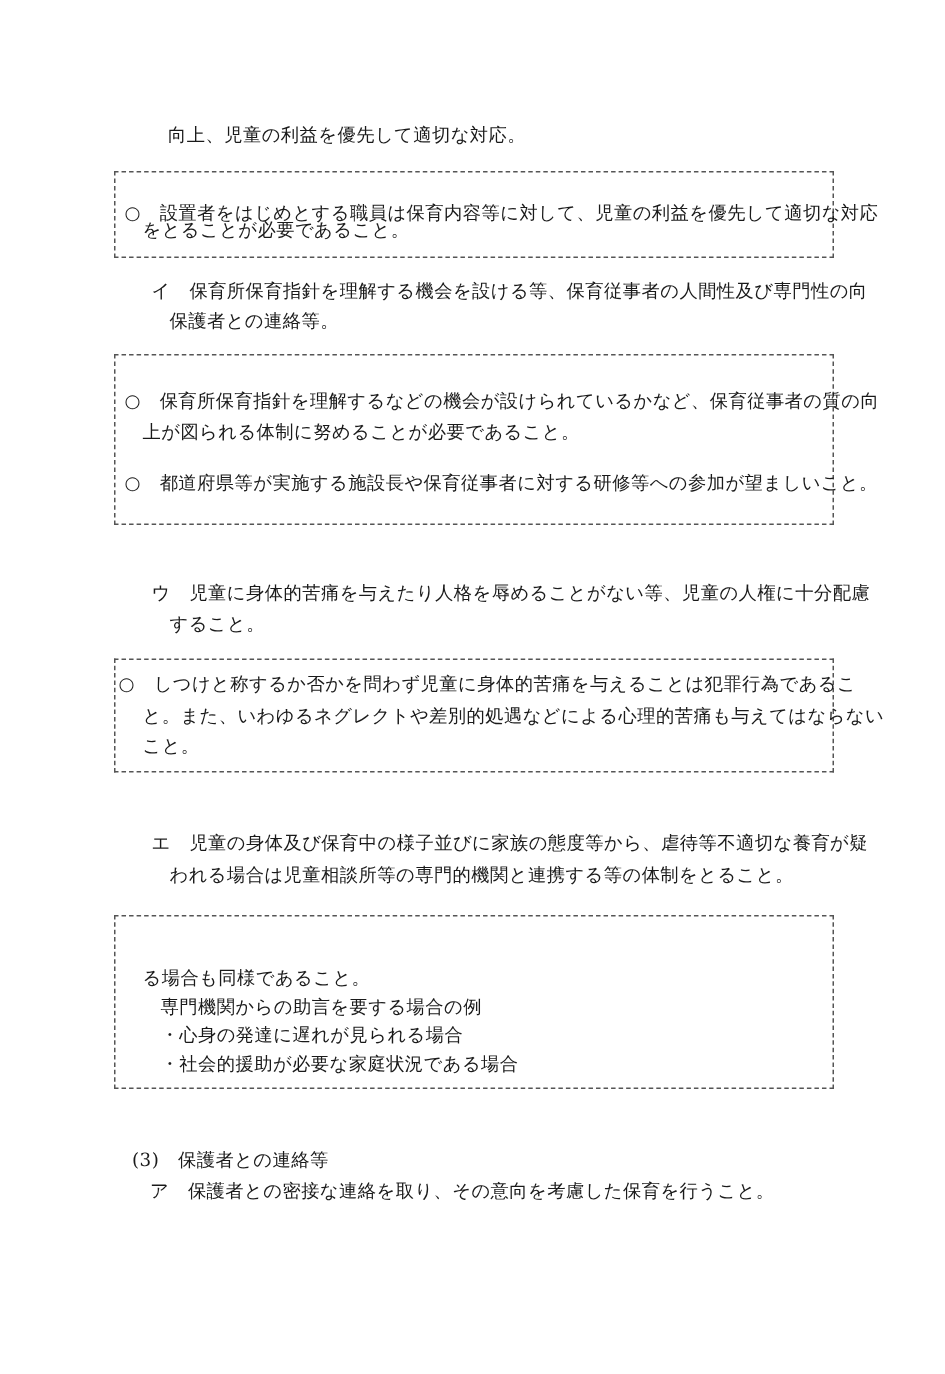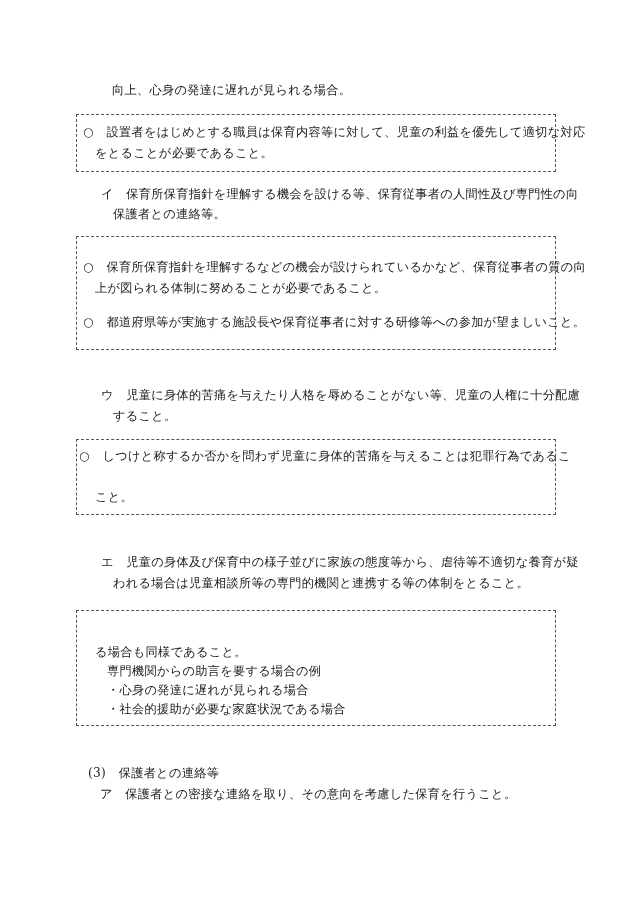--- a/index.html
+++ b/index.html
@@ -17,41 +17,42 @@
       border: 1px dashed #555;
       box-sizing: border-box;
     }
     .bline { position: absolute; white-space: nowrap; letter-spacing: 0.3px; }
   </style>
 </head>
 <body>
 
 <div>
 
-  <div class="line" style="left:112px; top:80px;">向上、心身の発達に遅れが見られる場合。</div>
+  <div class="line" style="left:112px; top:80px;">向上、児童の利益を優先して適切な対応。</div>
 
   <div class="box" style="top:114px; height:58px;">
-    <div class="bline" style="left:6px; top:7px;text-align:center;">○　設置者をはじめとする職員は保育内容等に対して、児童の利益を優先して適切な対応</div>
+    <div class="bline" style="left:6px; top:17px;text-align:center;">○　設置者をはじめとする職員は保育内容等に対して、児童の利益を優先して適切な対応</div>
     <div class="bline" style="left:18px; top:28px;">をとることが必要であること。</div>
   </div>
 
   <div class="line" style="left:101px; top:184px;">イ　保育所保育指針を理解する機会を設ける等、保育従事者の人間性及び専門性の向</div>
   <div class="line" style="left:113px; top:204px;">保護者との連絡等。</div>
 
   <div class="box" style="top:236px; height:114px;">
     <div class="bline" style="left:6px; top:20px;">○　保育所保育指針を理解するなどの機会が設けられているかなど、保育従事者の質の向</div>
     <div class="bline" style="left:18px; top:41px;">上が図られる体制に努めることが必要であること。</div>
     <div class="bline" style="left:6px; top:75px;">○　都道府県等が実施する施設長や保育従事者に対する研修等への参加が望ましいこと。</div>
   </div>
 
   <div class="line" style="left:101px; top:385px;">ウ　児童に身体的苦痛を与えたり人格を辱めることがない等、児童の人権に十分配慮</div>
   <div class="line" style="left:113px; top:406px;">すること。</div>
 
   <div class="box" style="top:439px; height:76px;">
     <div class="bline" style="left:2px; top:6px;">○　しつけと称するか否かを問わず児童に身体的苦痛を与えることは犯罪行為であるこ</div>
+    <div class="bline" style="left:18px; top:27px;">と。また、いわゆるネグレクトや差別的処遇などによる心理的苦痛も与えてはならない</div>
     <div class="bline" style="left:18px; top:47px;">こと。</div>
   </div>
 
   <div class="line" style="left:101px; top:552px;">エ　児童の身体及び保育中の様子並びに家族の態度等から、虐待等不適切な養育が疑</div>
   <div class="line" style="left:113px; top:573px;">われる場合は児童相談所等の専門的機関と連携する等の体制をとること。</div>
 
   <div class="box" style="top:610px; height:116px;">
     <div class="bline" style="left:30px; top:50px;">専門機関からの助言を要する場合の例</div>
     <div class="bline" style="left:18px; top:31px;">る場合も同様であること。</div>
     <div class="bline" style="left:30px; top:69px;">・心身の発達に遅れが見られる場合</div>

